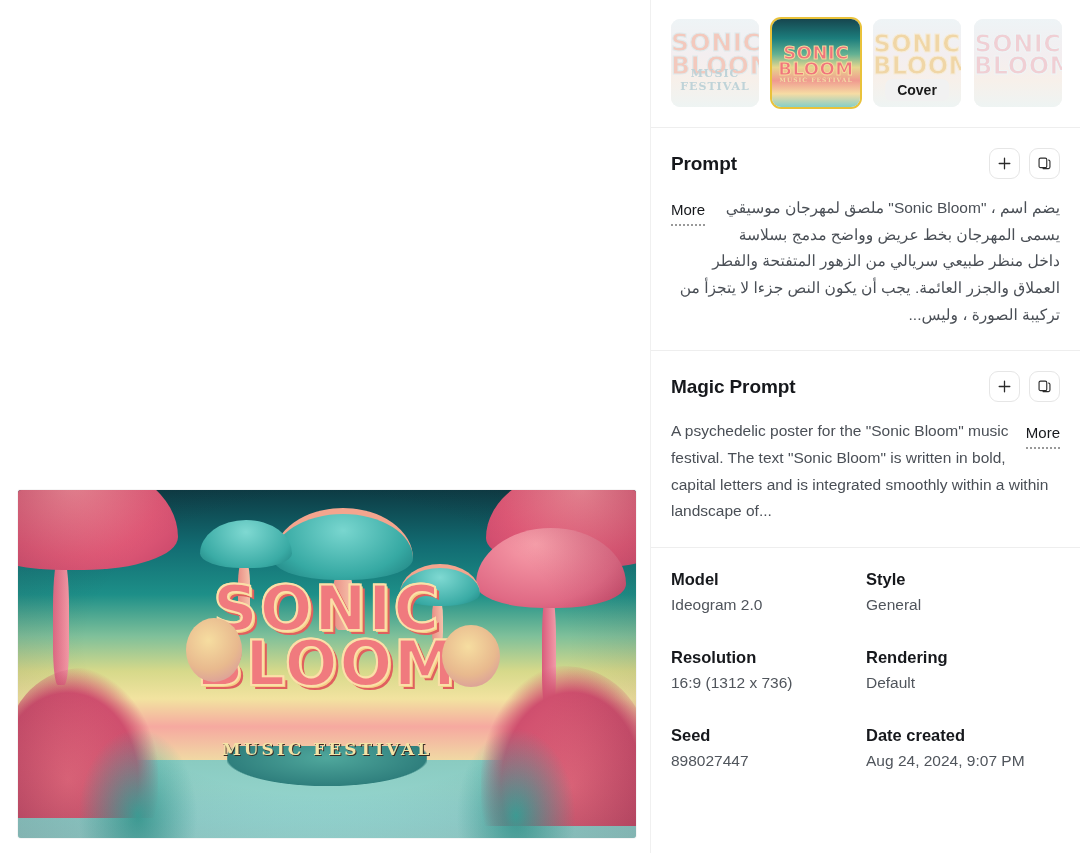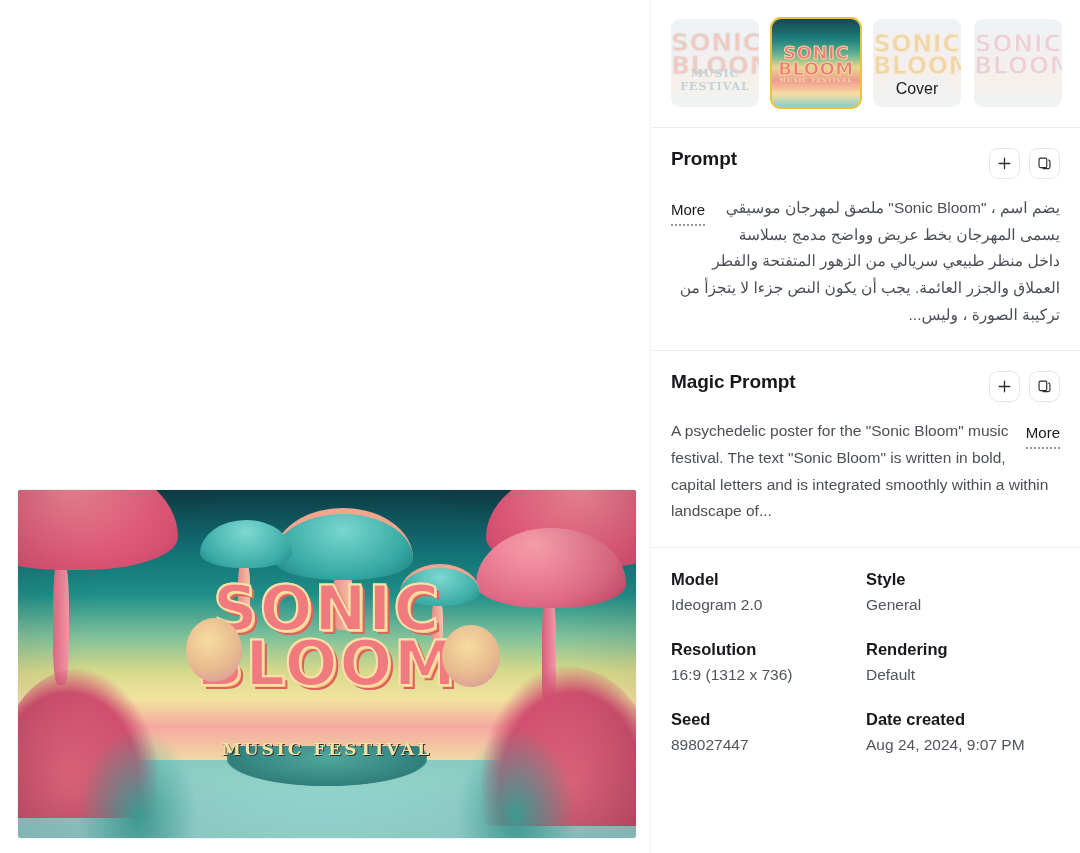--- a/index.html
+++ b/index.html
@@ -166,32 +166,32 @@
   .th1 .th-sub { bottom: 14px; font-size: 11px; color:#bfd3d8; }
   .th2 .th-sub { bottom: 24px; font-size: 6px; color:#f2dca4; }
   .th3 .th-text { color:#f0d6a6; -webkit-text-stroke: 1px #f6ecd8; font-size: 24px; top: 14px;}
   .th4 .th-text { color:#f0cfd4; -webkit-text-stroke: 1px #eef5f6; font-size: 24px; top: 14px;}
   .cover-badge {
     position: absolute;
     left: 50%; transform: translateX(-50%);
     bottom: 6px;
     background: #f1f1f1;
     color: #1a1a1a;
-    font-size: 16px;
-    font-weight: 400;
+    font-size: 14px;
+    font-weight: 700;
     padding: 3px 12px;
     border-radius: 7px;
     white-space: nowrap;
   }
 
   
   .section { padding: 20px 20px 22px 20px; }
   .sec-head {
     display: flex;
-    align-items: flex-start;
+    align-items: center;
     justify-content: space-between;
     margin-bottom: 16px;
   }
   .sec-title {
     font-size: 19px;
     font-weight: bold;
     color: #16181c;
     letter-spacing: -0.1px;
   }
   .sec-actions { display: flex; gap: 9px; }
@@ -236,21 +236,21 @@
     position: relative;
     top: 2px;
     direction: ltr;
   }
 
   
   .meta {
     padding: 22px 13px 20px 20px;
     display: grid;
     grid-template-columns: 195px 1fr;
-    row-gap: 0;
+    row-gap: 8px;
   }
   .meta-cell { margin-bottom: 26px; }
   .meta-label {
     font-size: 16.5px;
     font-weight: bold;
     color: #16181c;
     margin-bottom: 7px;
   }
   .meta-value {
     font-size: 15.5px;

